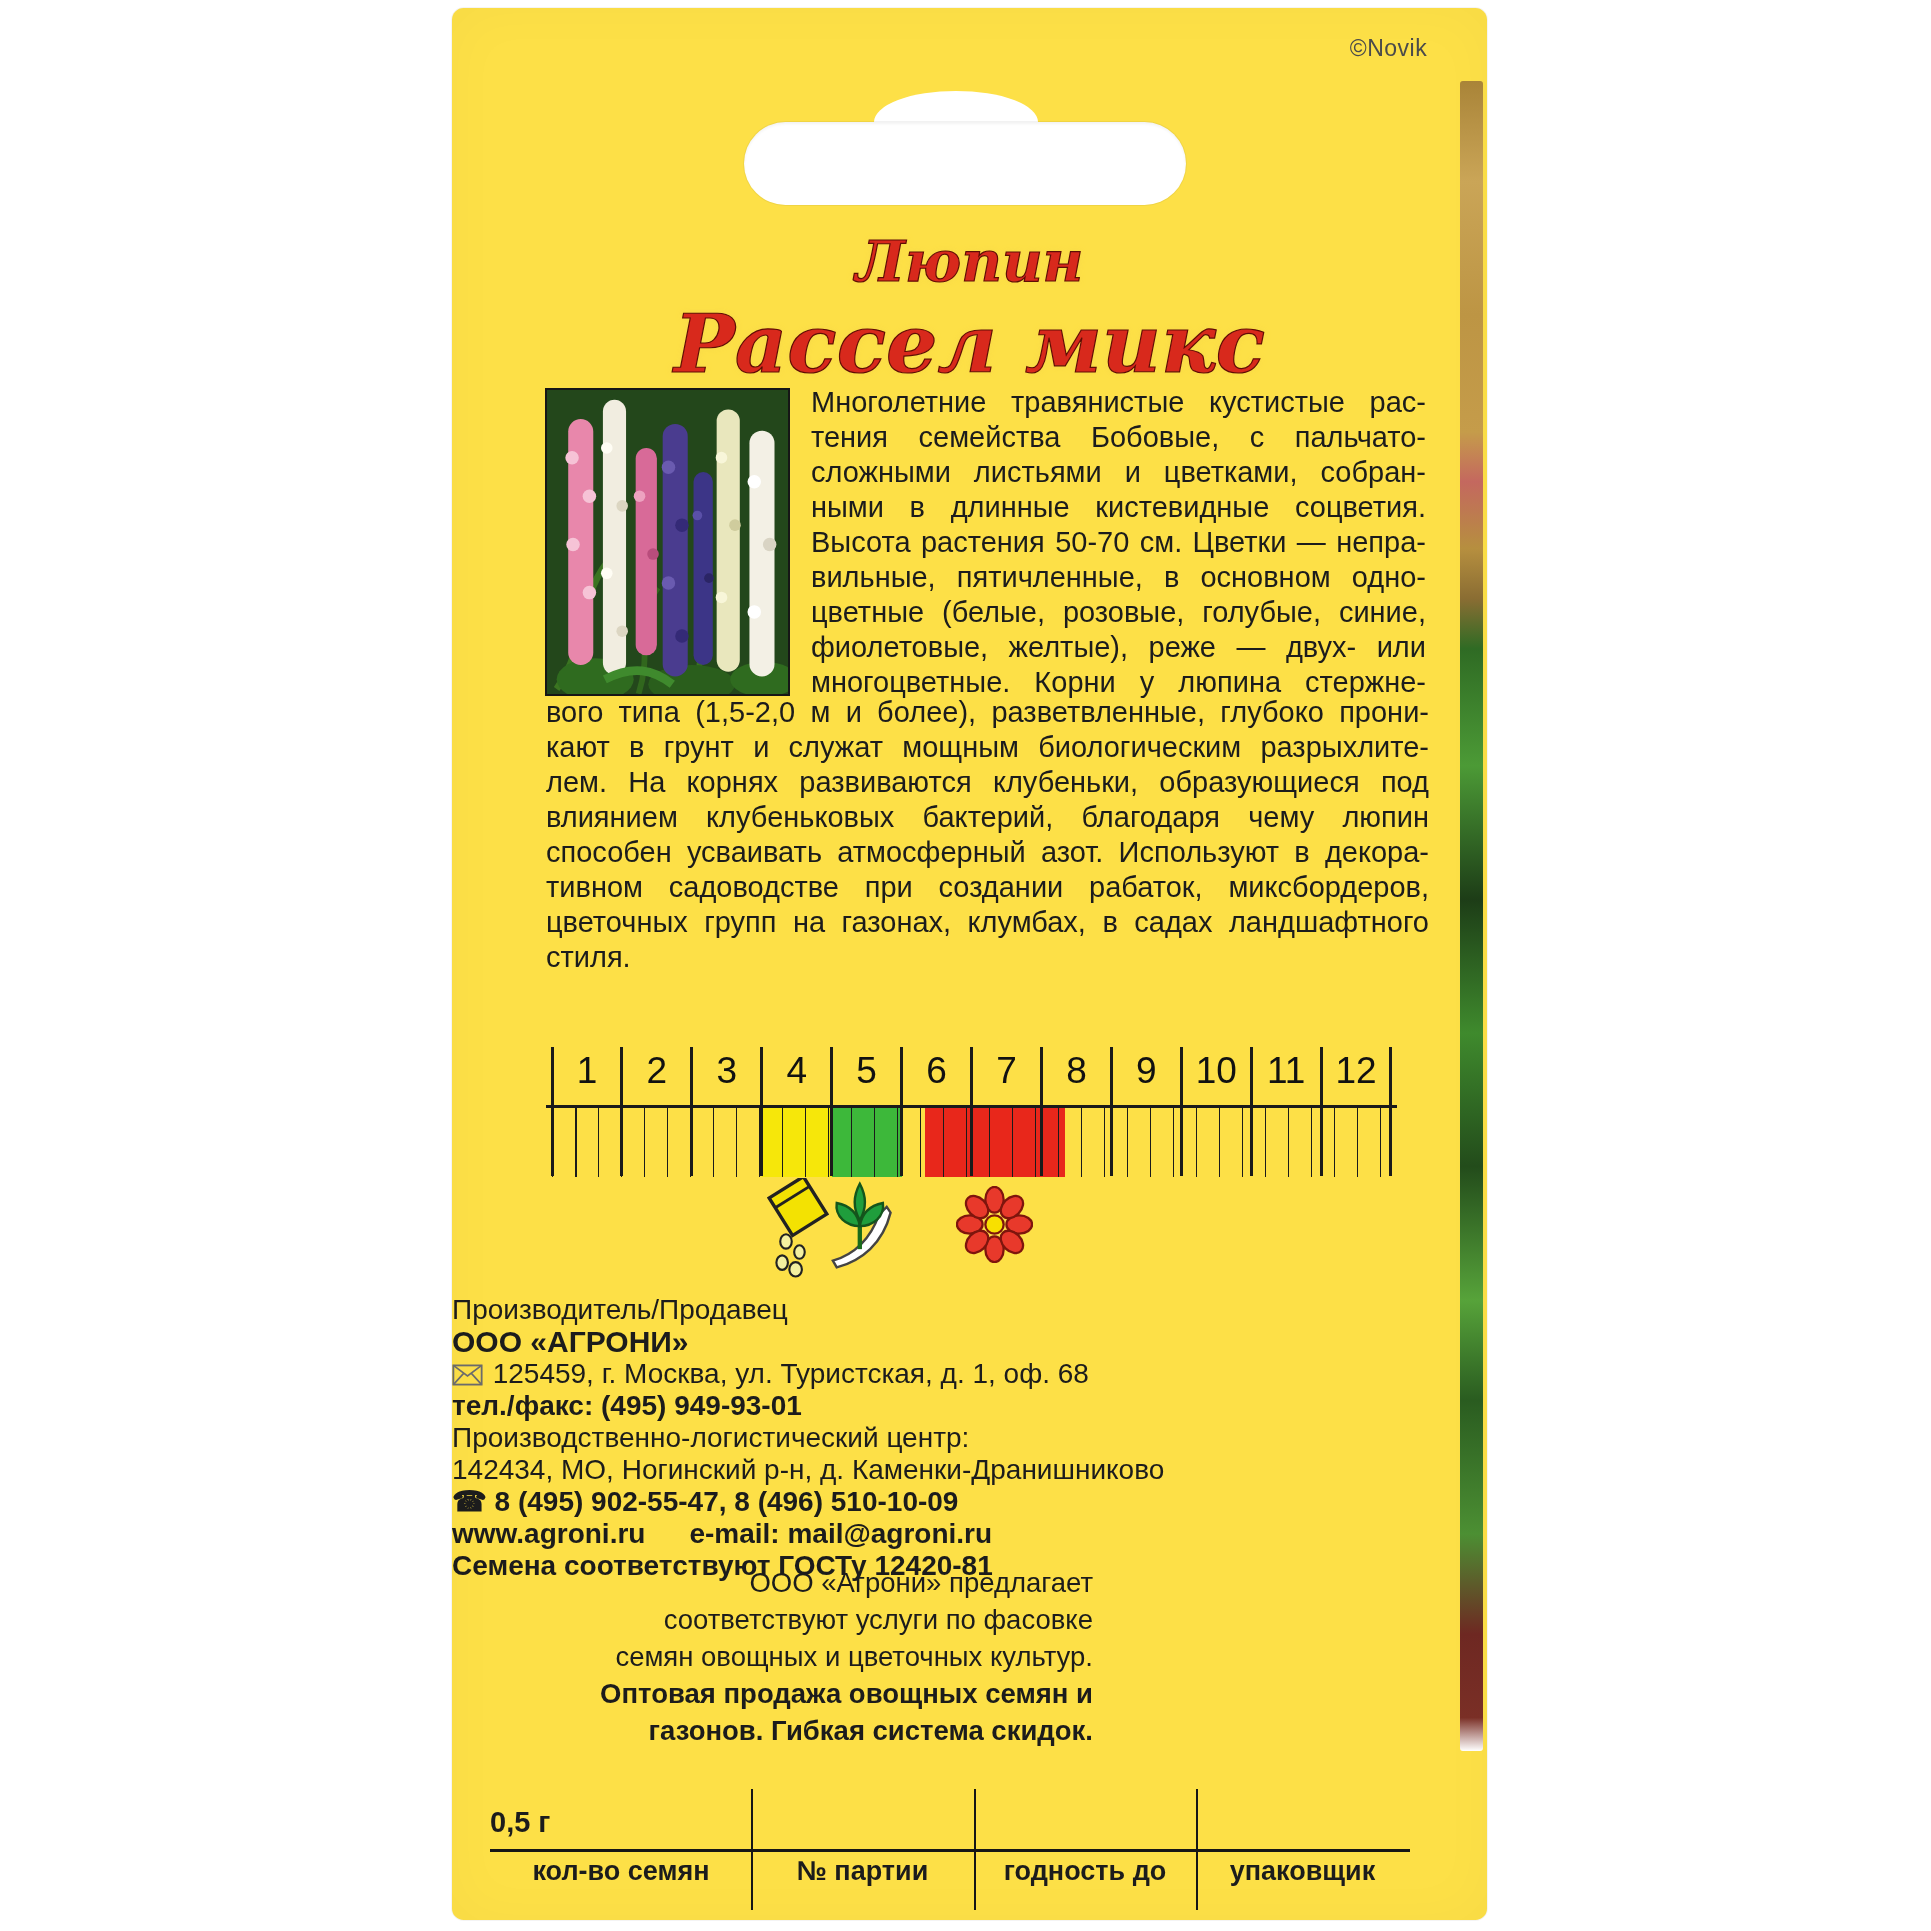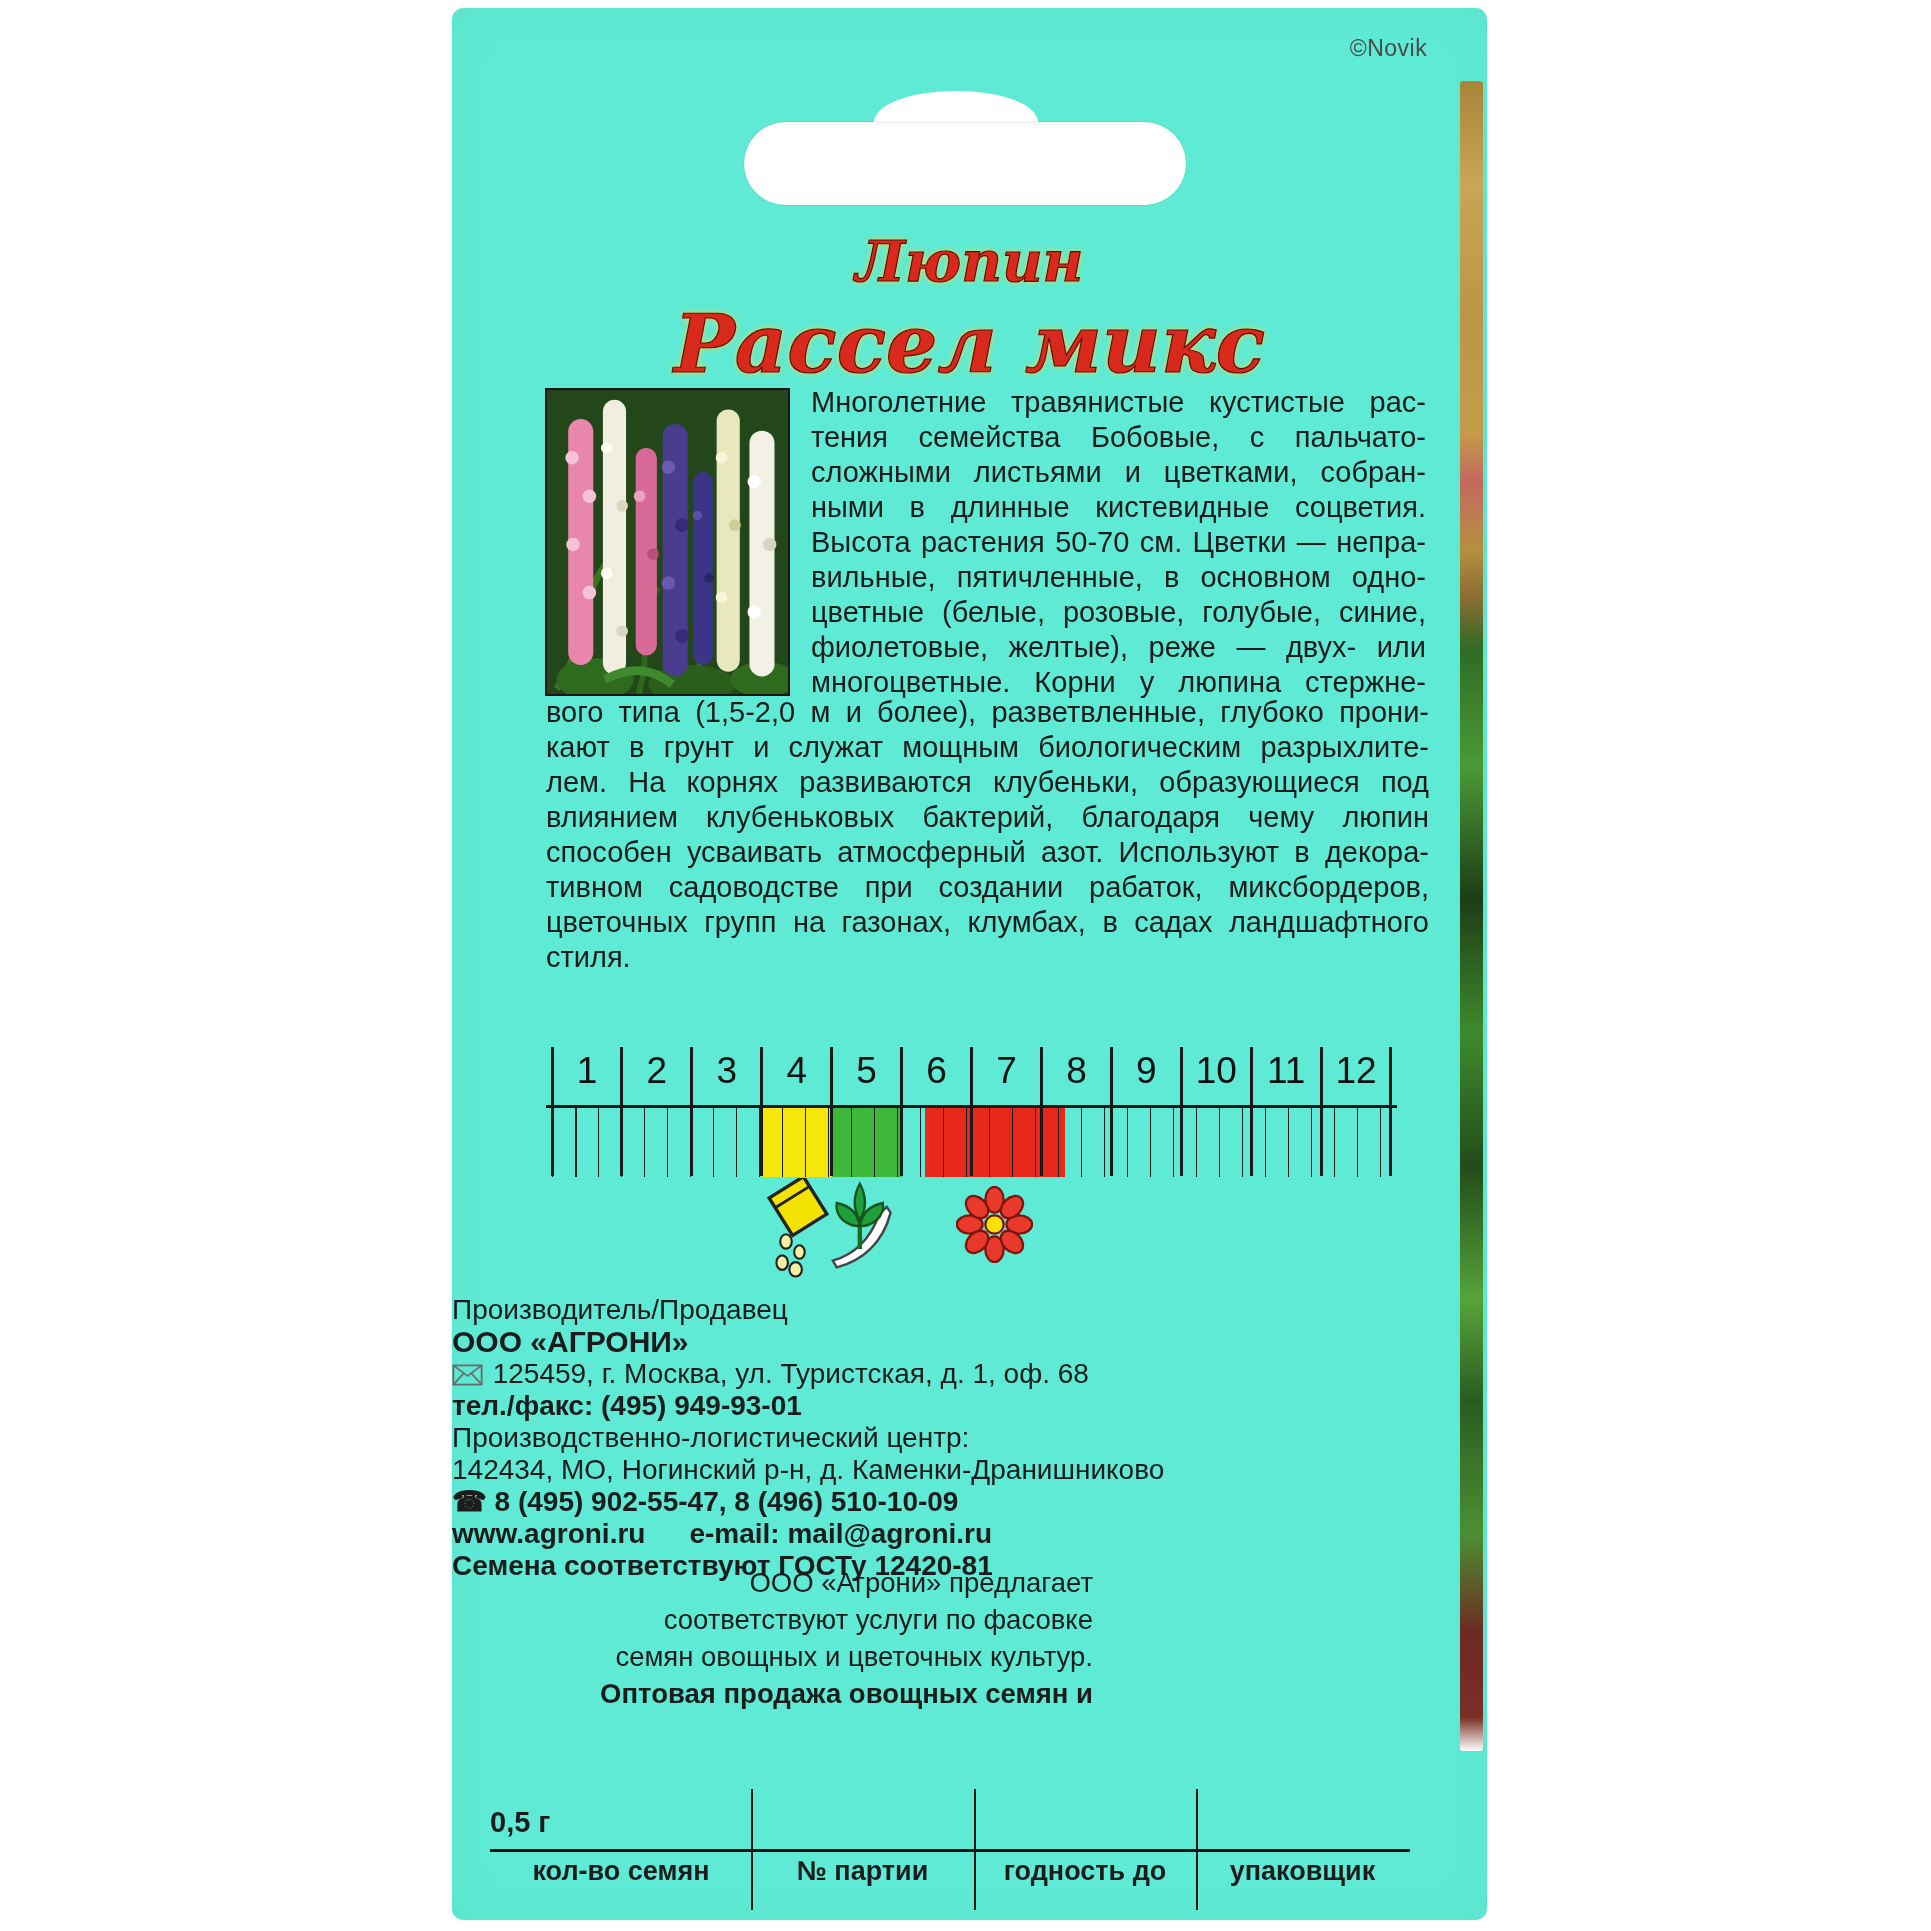--- a/index.html
+++ b/index.html
@@ -1,21 +1,21 @@
 <!DOCTYPE html>
 <html><head>
 <meta charset="utf-8">
 <style>
   html,body{margin:0;padding:0;}
   body{width:1931px;height:1931px;background:#ffffff;overflow:hidden;
        font-family:"Liberation Sans",sans-serif;color:#1c1c1c;}
   .page{position:absolute;left:0;top:0;width:1931px;height:1931px;background:#fff;}
 
   .packet{position:absolute;left:452px;top:7.7px;width:1035px;height:1912px;
-          background:#5eead4;border-radius:11.6px;
+          background:#fde047;border-radius:11.6px;
           box-shadow:0 0 0 1px rgba(0,0,0,0.045), inset 0 0 58px rgba(0,0,0,0.028);}
 
   .copyright{position:absolute;left:840px;top:27px;width:193px;text-align:center;
              font-size:23px;color:#4b4b4b;letter-spacing:0.5px;}
 
   .hole-bump{position:absolute;left:422px;top:83px;width:164px;height:62px;
              background:#fff;border-radius:50% 50% 0 0;}
   .hole{position:absolute;left:292px;top:114px;width:442px;height:83px;background:#ffffff;
         border-radius:42px;box-shadow:0 0 0 1px rgba(0,0,0,0.05), 0 1.9px 2.9px rgba(0,0,0,0.05) inset;}
 
@@ -248,20 +248,21 @@
         <span>www.agroni.ru</span><span class="email-part">e-mail: mail@agroni.ru</span>
       </div>
       <div class="p-line p-bold">Семена соответствуют ГОСТу 12420-81</div>
     </div>
 
     <div class="offer">
       <div>ООО «Агрони» предлагает</div>
       <div>соответствуют услуги по фасовке</div>
       <div>семян овощных и цветочных культур.</div>
       <div class="p-bold">Оптовая продажа овощных семян и</div>
+      <div class="p-bold">газонов. Гибкая система скидок.</div>
     </div>
 
     <div class="tbl-hline"></div>
     <div class="tbl-vl" style="left:299px"></div>
     <div class="tbl-vl" style="left:522px"></div>
     <div class="tbl-vl" style="left:744px"></div>
     <div class="tbl-weight">0,5 г</div>
     <div class="tbl-label" style="left:38px;width:262px">кол-во семян</div>
     <div class="tbl-label" style="left:299px;width:223px">№ партии</div>
     <div class="tbl-label" style="left:522px;width:222px">годность до</div>

